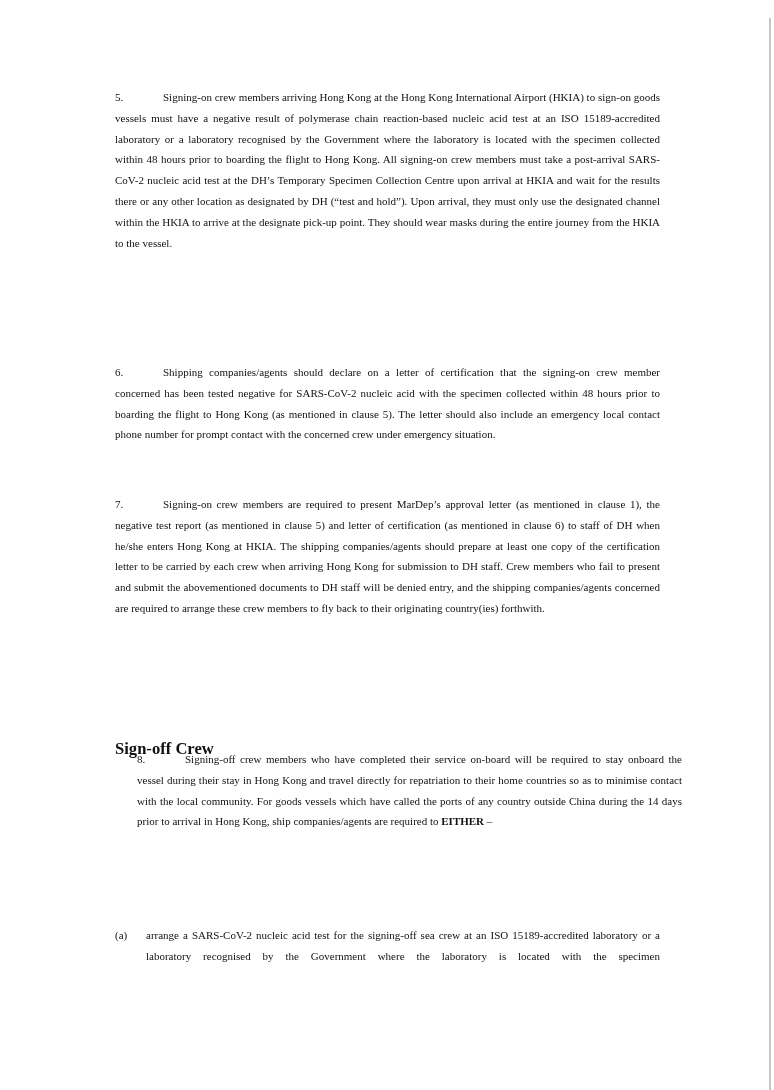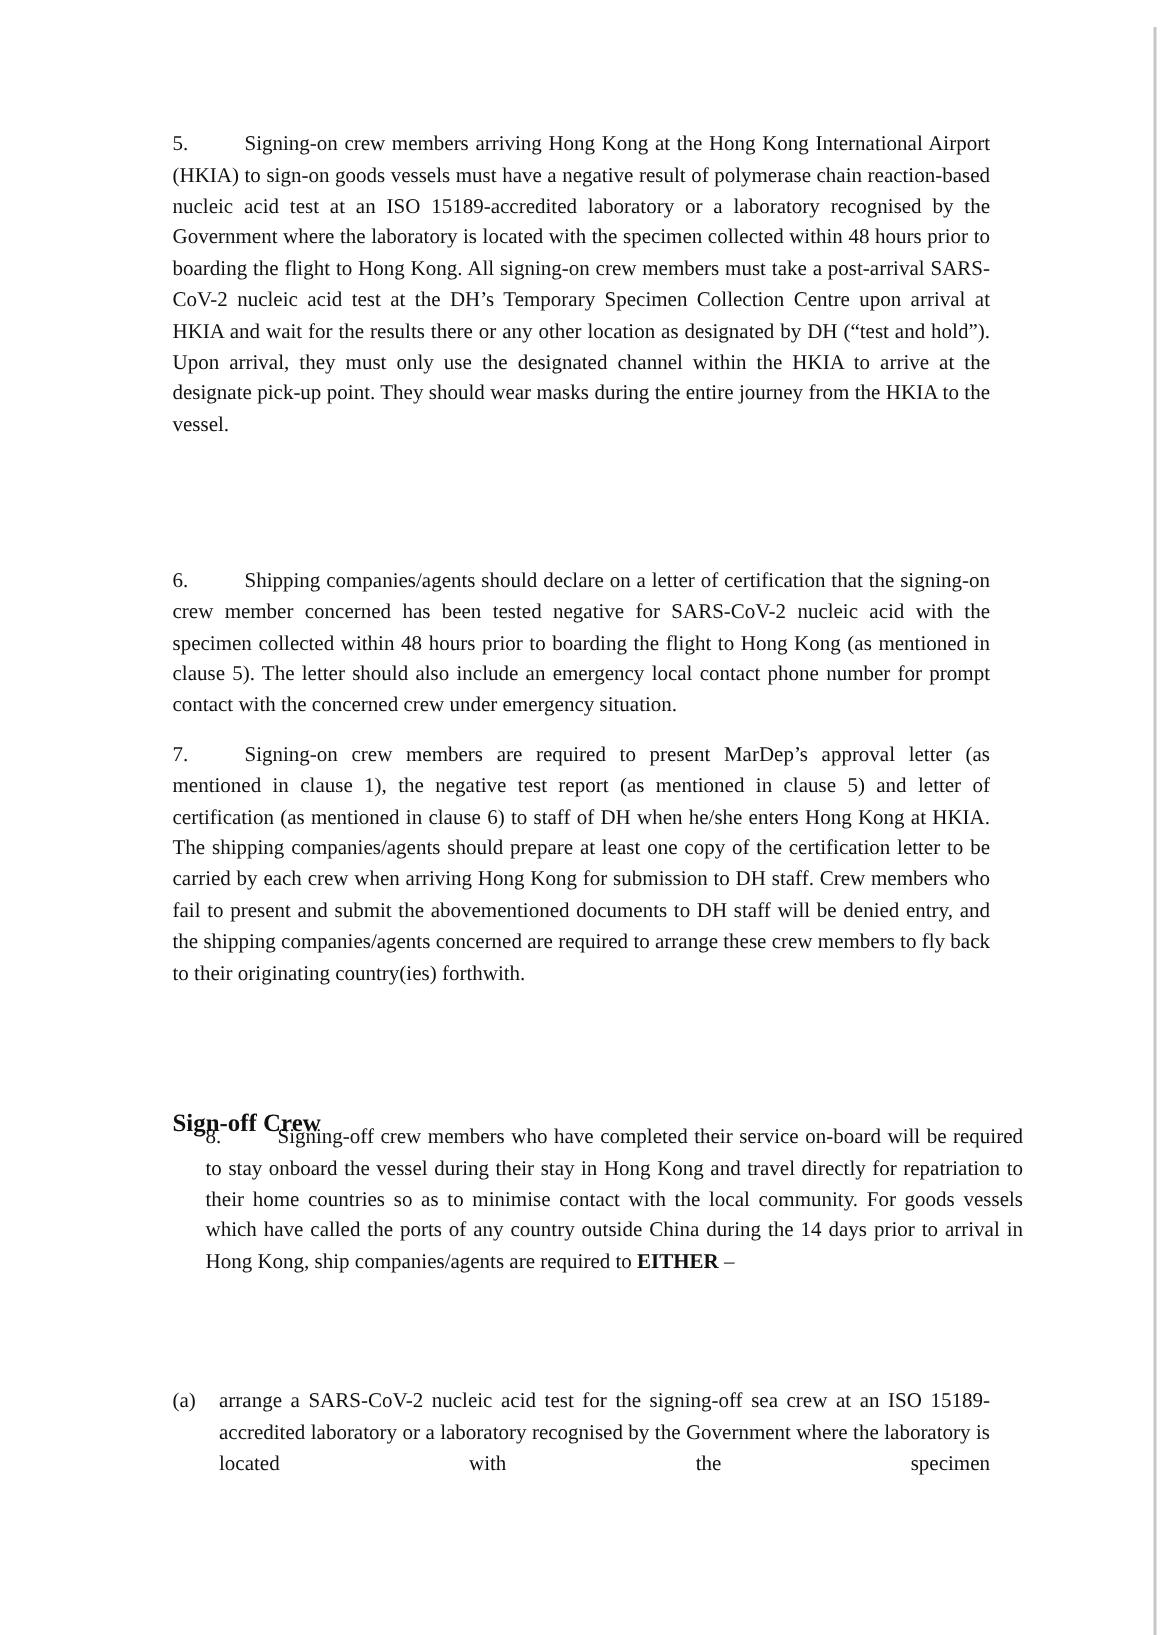--- a/index.html
+++ b/index.html
@@ -13,21 +13,21 @@
     height: 1090px;
     background: #ffffff;
     overflow: hidden;
     font-family: "Liberation Serif", "DejaVu Serif", serif;
     color: #111111;
   }
   .block {
     position: absolute;
     left: 115px;
     width: 545px;
-    font-size: 14px;
+    font-size: 11px;
     line-height: 20.8px;
     text-align: justify;
   }
   .para-num {
     display: inline-block;
     width: 48px;
   }
   .heading {
     font-weight: bold;
     text-align: left;
@@ -60,21 +60,21 @@
 </style>
 </head>
 <body>
 
 <div class="page">
 
   <div class="block" style="top: 87px;">
     <span class="para-num">5.</span><span>Signing-on crew members arriving Hong Kong at the Hong Kong International Airport (HKIA) to sign-on goods vessels must have a negative result of polymerase chain reaction-based nucleic acid test at an ISO 15189-accredited laboratory or a laboratory recognised by the Government where the laboratory is located with the specimen collected within 48  hours prior to boarding the flight to Hong Kong.  All signing-on crew members must take a post-arrival SARS-CoV-2 nucleic acid test at the DH’s Temporary Specimen Collection Centre upon arrival at HKIA and wait for the results there or any other location as designated by DH (“test and hold”).  Upon arrival, they must only use the designated channel within the HKIA to arrive at the designate pick-up point.  They should wear masks during the entire journey from the HKIA to the vessel.</span>
   </div>
 
-  <div class="block" style="top: 362px; margin-top: 16px;">
+  <div class="block" style="top: 362px;">
     <span class="para-num">6.</span><span>Shipping companies/agents should declare on a letter of certification that the signing-on crew member concerned has been tested negative for SARS-CoV-2 nucleic acid with the specimen collected within 48  hours prior to boarding the flight to Hong Kong (as mentioned in clause 5).  The letter should also include an emergency local contact phone number for prompt contact with the concerned crew under emergency situation.</span>
   </div>
 
   <div class="block" style="top: 494px;">
     <span class="para-num">7.</span><span>Signing-on crew members are required to present MarDep’s approval letter (as mentioned in clause 1), the negative test report (as mentioned in clause 5) and letter of certification (as mentioned in clause 6) to staff of DH when he/she enters Hong Kong at HKIA.  The shipping companies/agents should prepare at least one copy of the certification letter to be carried by each crew when arriving Hong Kong for submission to DH staff.  Crew members who fail to present and submit the abovementioned documents to DH staff will be denied entry, and the shipping companies/agents concerned are required to arrange these crew members to fly back to their originating country(ies) forthwith.</span>
   </div>
 
   <div class="block heading" style="top: 739px;">Sign-off Crew</div>
 
   <div class="block" style="top: 749px; margin-left: 22px;">

